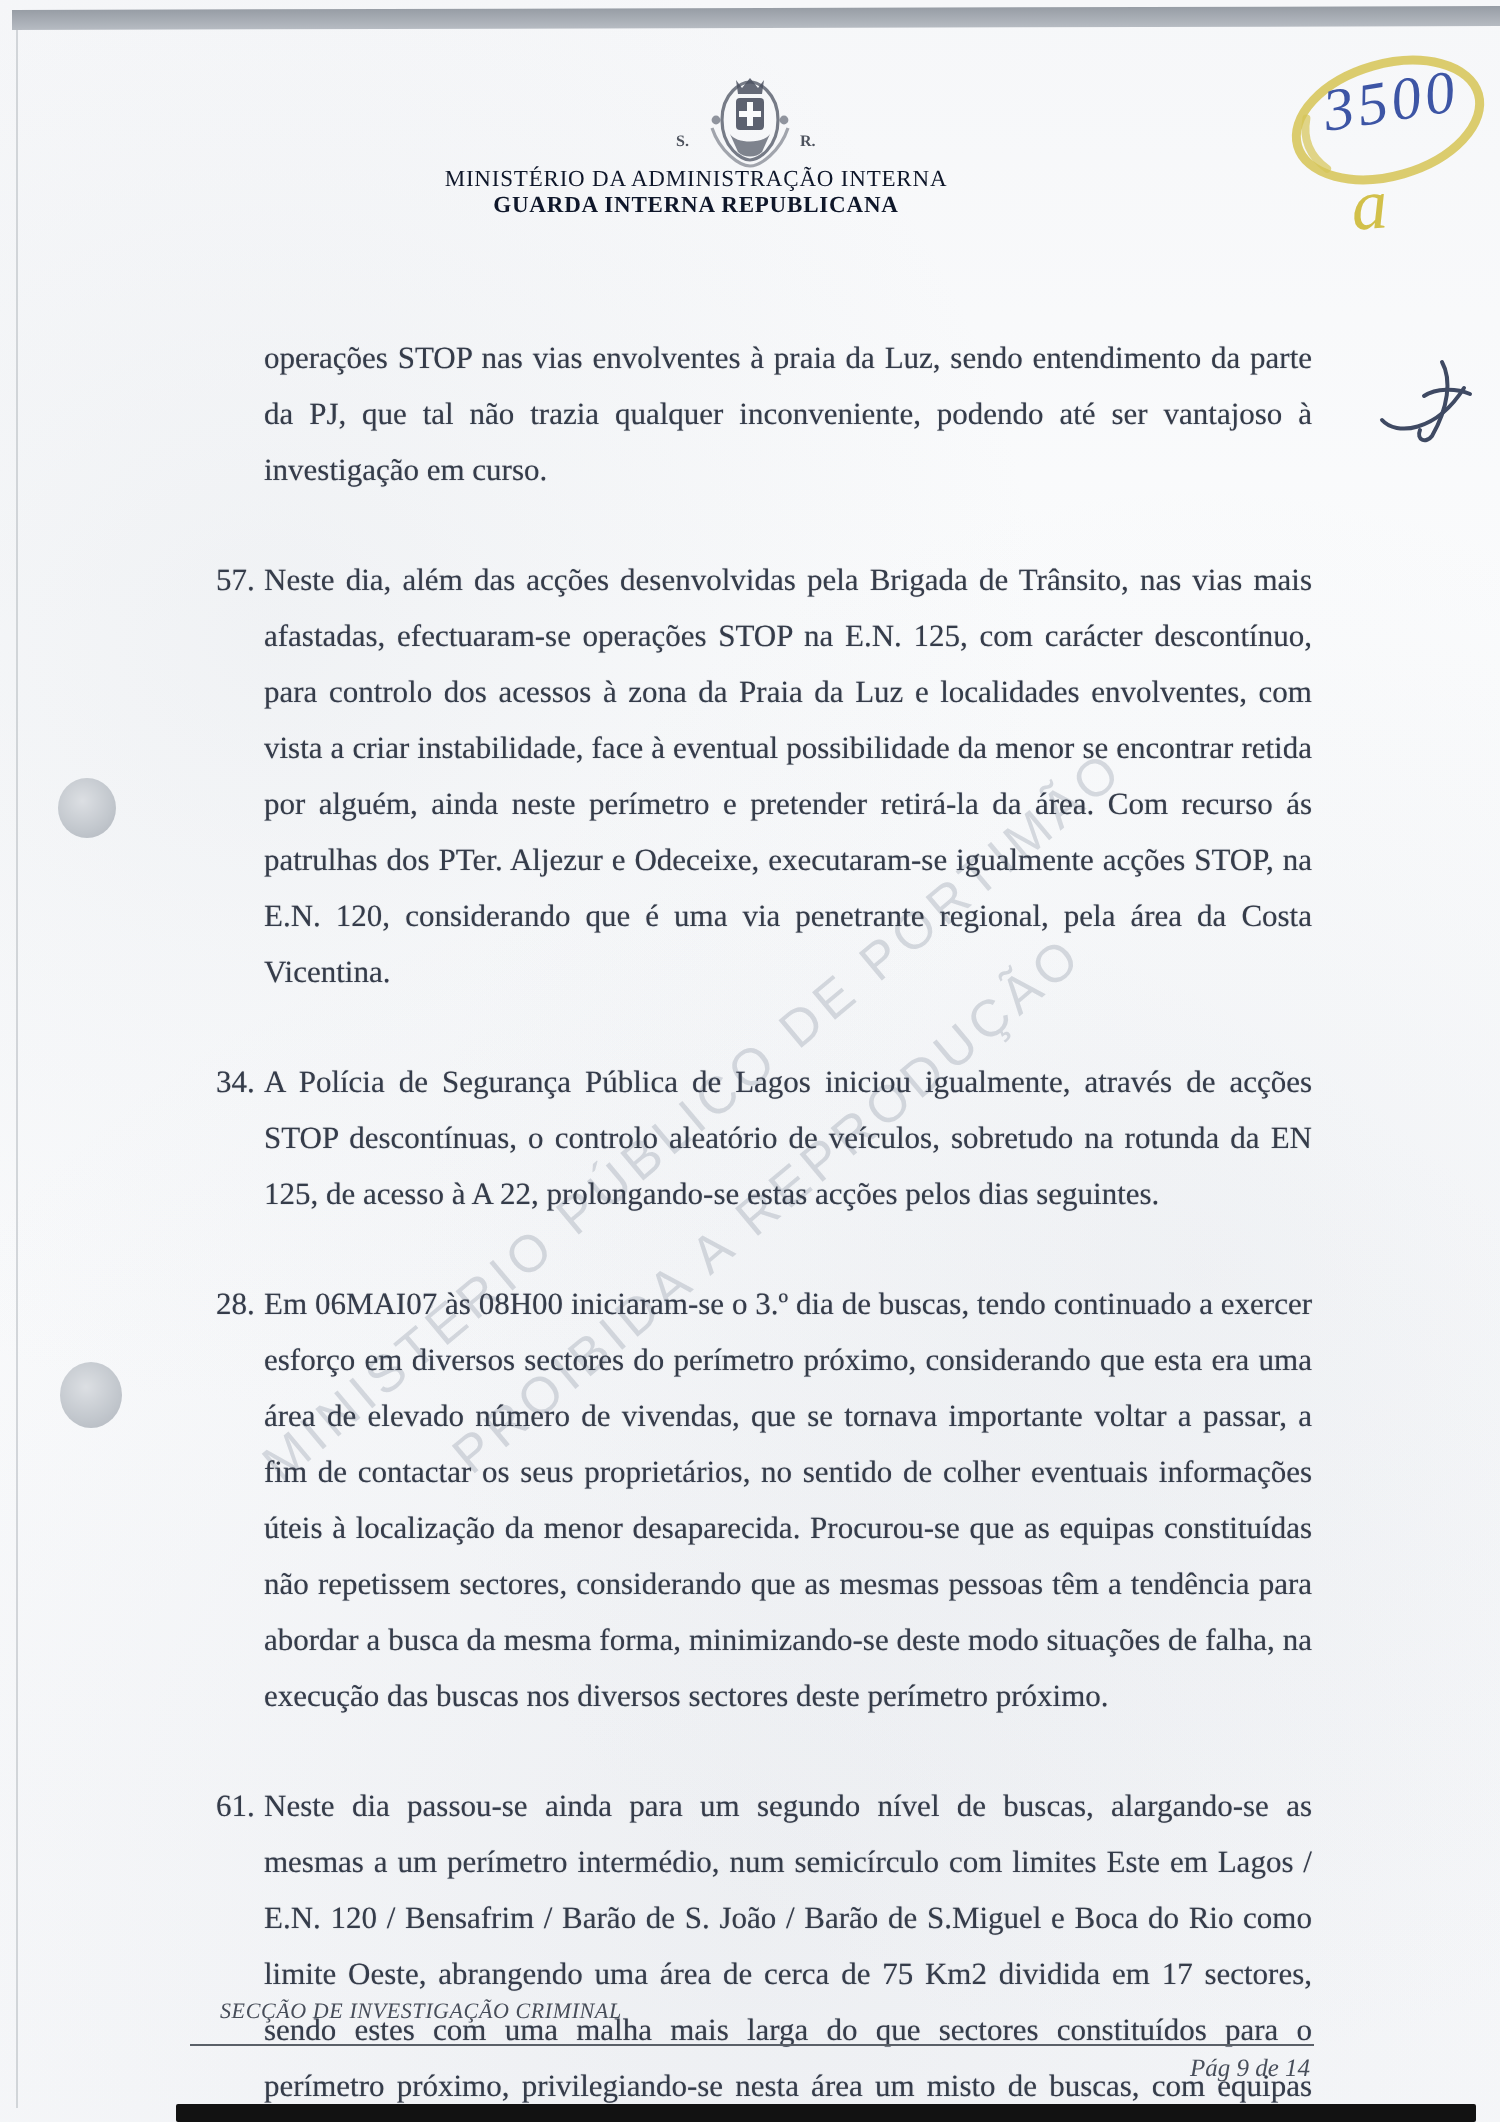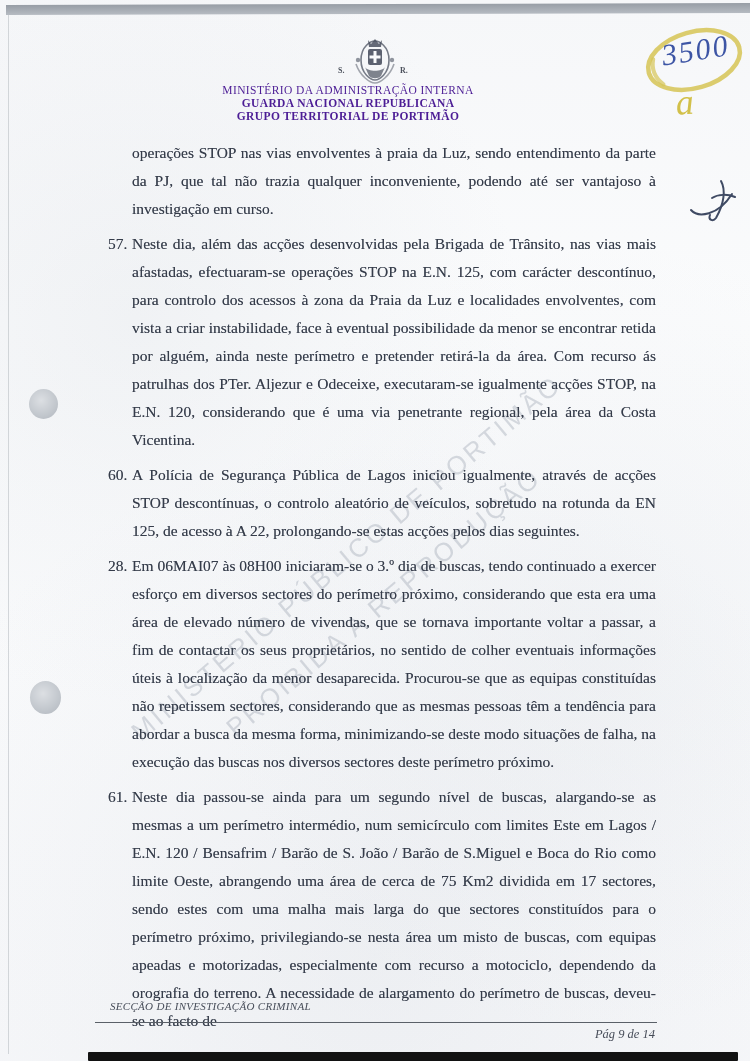--- a/index.html
+++ b/index.html
@@ -39,21 +39,21 @@
 
   
   .crest { position:absolute; left:348px; top:36px; }
   .crest-letter {
     position:absolute; top:66px; font-size:8px; color:#4d525d; font-weight:bold;
   }
   .crest-letter.l { left:338px; }
   .crest-letter.r { left:400px; }
   .header-block {
     position:absolute; left:0; top:84px; width:696px; text-align:center;
-    color:#4c1d95; letter-spacing:.4px;
+    color:#0f172a; letter-spacing:.4px;
   }
   .header-line1 { font-size:11.5px; }
   .header-line2 { font-size:11.5px; font-weight:bold; margin-top:1px; }
   .header-line3 { font-size:11.5px; font-weight:bold; margin-top:1px; }
 
   
   .watermark {
     position:absolute; left:365px; top:580px; width:0; height:0;
     pointer-events:none;
   }
@@ -65,21 +65,21 @@
     font-family:"Liberation Sans", sans-serif;
   }
 
   
   .body-text {
     position:absolute; left:108px; top:139px; width:548px;
     color:#353c4a; font-size:15.5px; line-height:28px;
     text-align:justify;
     text-shadow:0 0 .5px rgba(53,60,74,.55);
   }
-  .para { position:relative; padding-left:24px; margin-bottom:7px; }
+  .para { position:relative; padding-left:24px; margin-bottom:7px;margin-top:27px; }
   .para .num { position:absolute; left:0; top:0; }
   .para .b { font-weight:normal; }
 
   
   .hand-topright { position:absolute; left:628px; top:8px; }
   .signature { position:absolute; left:688px; top:178px; }
 
   
   .footer-rule {
     position:absolute; left:95px; top:1022px; width:562px; height:1px;
@@ -119,22 +119,21 @@
       <circle cx="10" cy="24" r="2.2" opacity=".6"></circle>
       <circle cx="44" cy="24" r="2.2" opacity=".6"></circle>
     </g>
   </svg>
 </div>
 <span class="crest-letter l">S.</span>
 <span class="crest-letter r">R.</span>
 
 <div class="header-block">
   <div class="header-line1">MINISTÉRIO DA ADMINISTRAÇÃO INTERNA</div>
-  <div class="header-line2">GUARDA NACIONAL REPUBLICANA</div>
-  <div class="header-line3">GRUPO TERRITORIAL DE PORTIMÃO</div>
+  <div class="header-line2">GUARDA INTERNA REPUBLICANA</div>
 </div>
 
 <div class="hand-topright">
   <svg width="122" height="115" viewBox="0 0 122 115">
     <g transform="rotate(-16 66 52)">
       <ellipse cx="66" cy="52" rx="47" ry="28" fill="none" stroke="#d6c455" stroke-width="4.5" stroke-linecap="round" opacity=".85"></ellipse>
       <path d="M27 40 q-7 14 3 27" fill="none" stroke="#d6c455" stroke-width="4" stroke-linecap="round" opacity=".7"></path>
     </g>
     <text x="34" y="52" transform="rotate(-9 70 45)" font-family="Liberation Serif, serif" font-style="italic" font-size="30" letter-spacing="2" fill="#3d55a5">3500</text>
     <text x="48" y="106" transform="rotate(-4 60 100)" font-family="Liberation Serif, serif" font-style="italic" font-size="36" fill="#d2c04a">a</text>
@@ -161,21 +160,21 @@
 <div class="body-text">
   <div class="para">
     <span class="num"></span>
     <span><span>operações STOP nas vias envolventes à praia da Luz, sendo entendimento da parte da PJ, que tal não trazia qualquer inconveniente, podendo até ser vantajoso à investigação em curso.</span></span>
   </div>
   <div class="para">
     <span class="num">57.</span>
     <span><span>Neste dia, além das acções desenvolvidas pela Brigada de Trânsito, nas vias mais afastadas, efectuaram-se operações STOP na E.N. 125, com carácter descontínuo, para controlo dos acessos à zona da Praia da Luz e localidades envolventes, com vista a criar instabilidade, face à eventual possibilidade da menor se encontrar retida por alguém, ainda neste perímetro e pretender retirá-la da área. Com recurso ás patrulhas dos PTer. Aljezur e Odeceixe, executaram-se igualmente acções STOP, na E.N. 120, considerando que é uma via penetrante regional, pela área da Costa Vicentina.</span></span>
   </div>
   <div class="para">
-    <span class="num">60.</span>
+    <span class="num">34.</span>
     <span><span>A Polícia de Segurança Pública de Lagos iniciou igualmente, através de acções STOP descontínuas, o controlo aleatório de veículos, sobretudo na rotunda da EN 125, de acesso à A 22, prolongando-se estas acções pelos dias seguintes.</span></span>
   </div>
   <div class="para">
     <span class="num">28.</span>
     <span><span>Em </span><span class="b">06MAI07 às 08H00 iniciaram-se o 3.º dia de buscas</span><span>, tendo continuado a exercer esforço em diversos sectores do perímetro próximo, considerando que esta era uma área de elevado número de vivendas, que se tornava importante voltar a passar, a fim de contactar os seus proprietários, no sentido de colher eventuais informações úteis à localização da menor desaparecida. Procurou-se que as equipas constituídas não repetissem sectores, considerando que as mesmas pessoas têm a tendência para abordar a busca da mesma forma, minimizando-se deste modo situações de falha, na execução das buscas nos diversos sectores deste perímetro próximo.</span></span>
   </div>
   <div class="para">
     <span class="num">61.</span>
     <span><span>Neste dia passou-se ainda para um segundo nível de buscas, alargando-se as mesmas a um </span><span class="b">perímetro intermédio</span><span>, num semicírculo com limites Este em Lagos / E.N. 120 / Bensafrim / Barão de S. João / Barão de S.Miguel e Boca do Rio como limite Oeste, abrangendo uma área de cerca de 75 Km2 dividida em 17 sectores, sendo estes com uma malha mais larga do que sectores constituídos para o perímetro próximo, privilegiando-se nesta área um misto de buscas, com equipas apeadas e motorizadas, especialmente com recurso a motociclo, dependendo da orografia do terreno. A necessidade de alargamento do perímetro de buscas, deveu-se ao facto de</span></span>
   </div>

